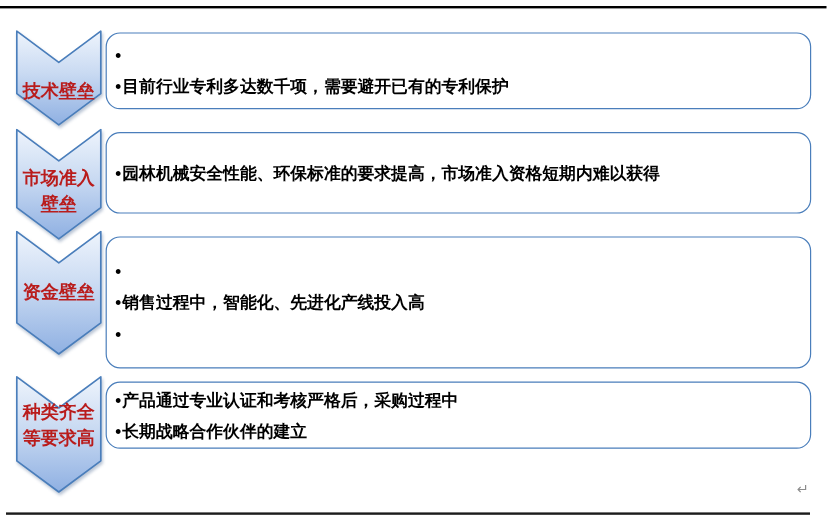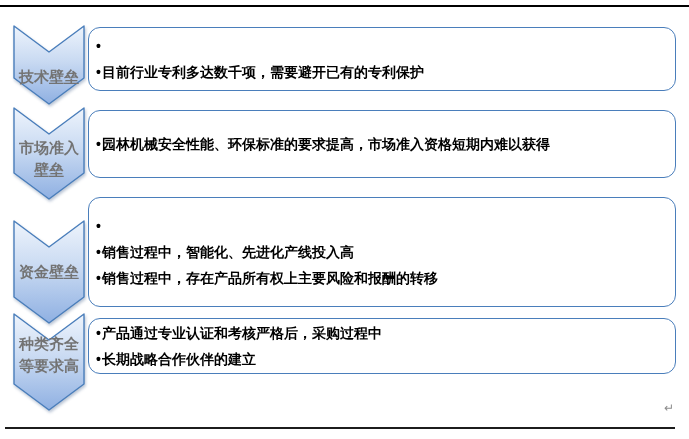--- a/index.html
+++ b/index.html
@@ -7,21 +7,21 @@
     position:relative;width:689px;height:439px;background:#ffffff;overflow:hidden;
     font-family:"Liberation Sans",sans-serif;color:#000;
   }
   .rule{position:absolute;height:0;border-top:2px solid #000;}
   .rule.top{top:5px;left:0;width:689px;}
   .rule.bottom{top:427px;left:5px;width:670px;border-top-color:#1c1c1c;}
   .arrow{position:absolute;left:13px;width:72px;}
   .arrow svg{display:block;filter:drop-shadow(1.5px 2px 1.5px rgba(100,125,160,.45));}
   .arrow-label{
     position:absolute;left:0;width:72px;transform:translateY(-50%);
-    text-align:center;font-weight:bold;font-size:15px;line-height:22px;color:#737373;
+    text-align:center;font-weight:bold;font-size:15px;line-height:22px;color:#b91c1c;
   }
   .arrow-label span{display:inline-block;width:64px;}
   .tbox{
     position:absolute;left:88px;width:588px;box-sizing:border-box;
     background:#ffffff;border:1.4px solid #4a7ebb;border-radius:12px;
     display:flex;flex-direction:column;justify-content:center;
     padding:2px 6px 2px 7px;
   }
   .bullet-line{
     display:flex;align-items:baseline;
@@ -69,37 +69,36 @@
     </svg>
     <div class="arrow-label" style="top:54px;"><span>市场准入壁垒</span></div>
   </div>
   <div class="tbox" style="top:110px;height:68px;">
     <div class="bullet-line">
         <span class="bullet">•</span>
         <span>园林机械安全性能、环保标准的要求提高，市场准入资格短期内难以获得</span>
       </div>
   </div>
 
-  <div class="arrow" style="top:220px;height:104px;">
+  <div class="arrow" style="top:192px;height:104px;">
     <svg width="72" height="104" viewBox="0 0 72 104">
       <polygon points="1,1 36,27 71,1 71,77 36,103 1,77" fill="url(#arrowGrad)" stroke="#4a7ebb" stroke-width="1.4" stroke-linejoin="round"></polygon>
     </svg>
     <div class="arrow-label" style="top:52px;"><span>资金壁垒</span></div>
   </div>
   <div class="tbox" style="top:197px;height:110px;">
     <div class="bullet-line">
         <span class="bullet">•</span>
       </div>
     <div class="bullet-line">
         <span class="bullet">•</span>
         <span>销售过程中，智能化、先进化产线投入高</span>
       </div>
     <div class="bullet-line">
         <span class="bullet">•</span>
-        <span>销售过程中，存在产品所有权上主要风险和报酬的转移</span>
       </div>
   </div>
 
   <div class="arrow" style="top:313px;height:98px;">
     <svg width="72" height="98" viewBox="0 0 72 98">
       <polygon points="1,1 36,27 71,1 71,71 36,97 1,71" fill="url(#arrowGrad)" stroke="#4a7ebb" stroke-width="1.4" stroke-linejoin="round"></polygon>
     </svg>
     <div class="arrow-label" style="top:42px;"><span>种类齐全等要求高</span></div>
   </div>
   <div class="tbox" style="top:318px;height:56px;">

